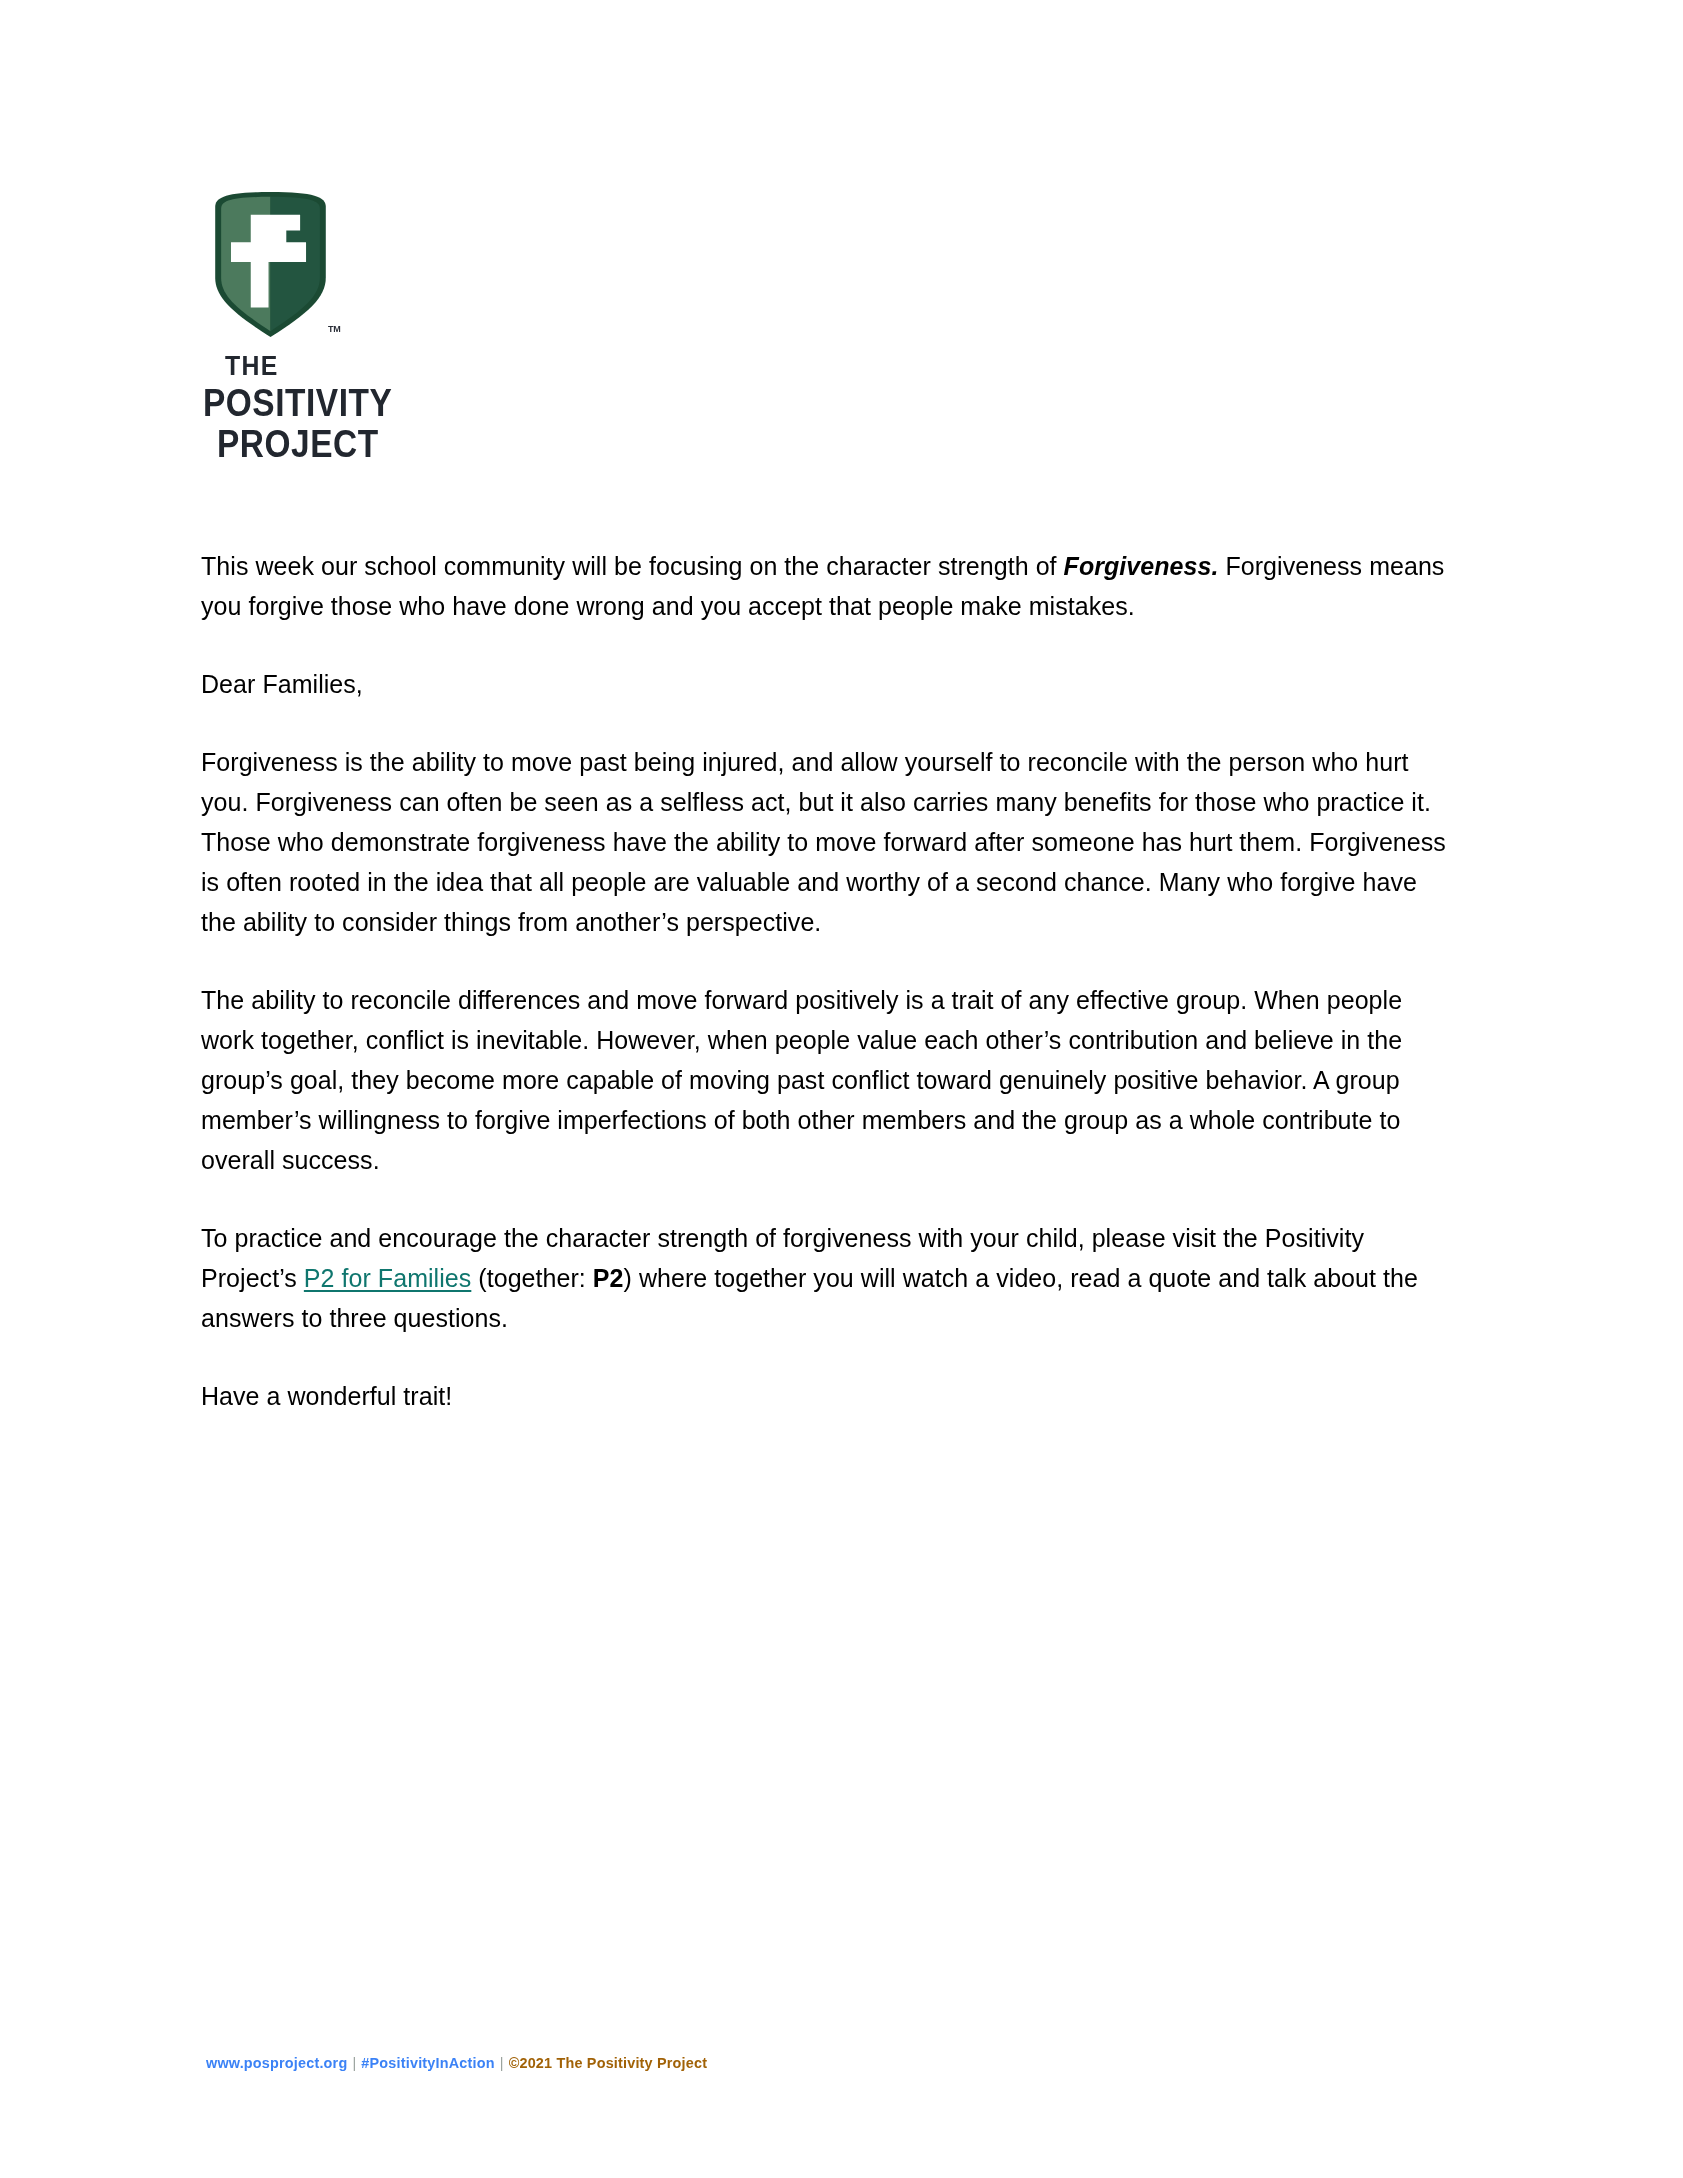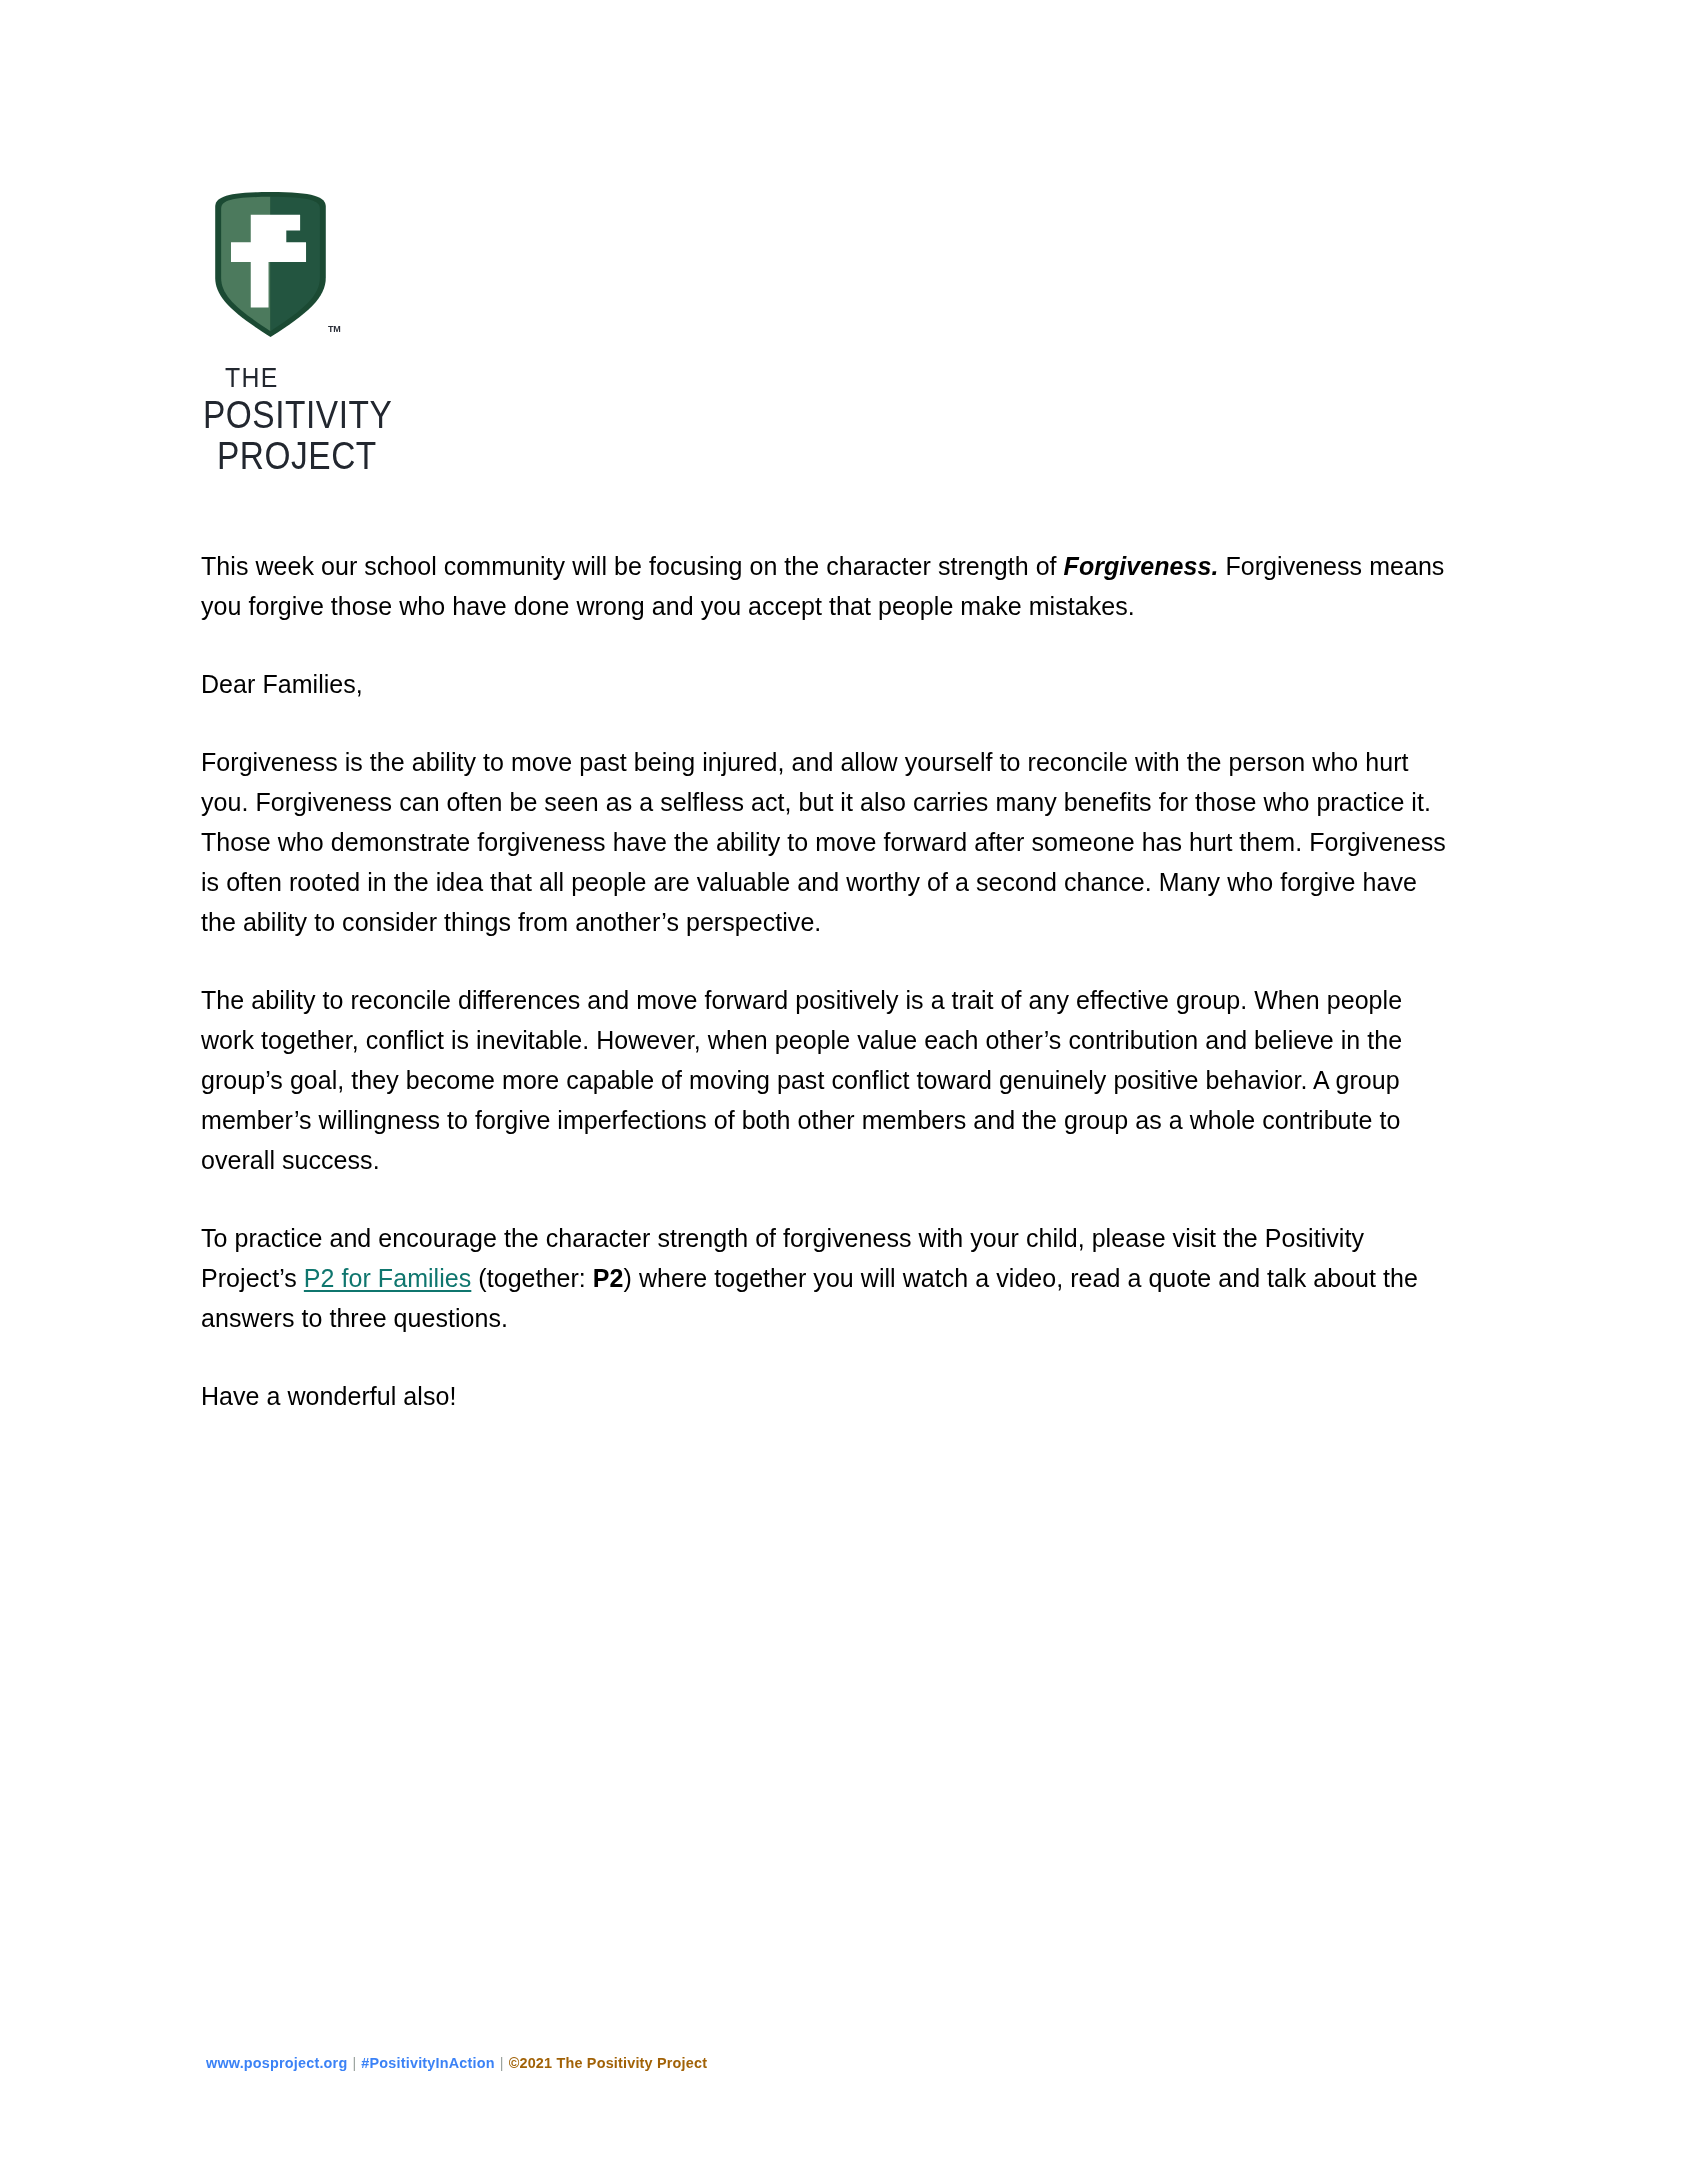--- a/index.html
+++ b/index.html
@@ -41,24 +41,24 @@
     position: absolute;
     left: 119px;
     top: 137px;
     font-size: 9px;
     font-weight: 700;
     color: #2b2f38;
     letter-spacing: -0.3px;
   }
 
   .wordmark {
-    margin-top: 22px;
+    margin-top: 10px;
     color: #22272f;
     font-family: "Liberation Sans", sans-serif;
-    font-weight: 400;
+    font-weight: 700;
     line-height: 1.0;
     letter-spacing: 0.5px;
     text-align: left;
     margin-left: 2px;
   }
   .wm-the {
     font-size: 27px;
     letter-spacing: 1.5px;
     transform: scaleX(0.92);
     transform-origin: left center;
@@ -166,21 +166,21 @@
     <p><span>This week our school community will be focusing on the character strength of </span><span class="bold-italic">Forgiveness.</span><span> Forgiveness means you forgive those who have done wrong and you accept that people make mistakes.</span></p>
 
     <p>Dear Families,</p>
 
     <p>Forgiveness is the ability to move past being injured, and allow yourself to reconcile with the person who hurt you. Forgiveness can often be seen as a selfless act, but it also carries many benefits for those who practice it. Those who demonstrate forgiveness have the ability to move forward after someone has hurt them. Forgiveness is often rooted in the idea that all people are valuable and worthy of a second chance. Many who forgive have the ability to consider things from another’s perspective.</p>
 
     <p>The ability to reconcile differences and move forward positively is a trait of any effective group. When people work together, conflict is inevitable. However, when people value each other’s contribution and believe in the group’s goal, they become more capable of moving past conflict toward genuinely positive behavior. A group member’s willingness to forgive imperfections of both other members and the group as a whole contribute to overall success.</p>
 
     <p><span>To practice and encourage the character strength of forgiveness with your child, please visit the Positivity Project’s </span><a class="inline-link" href="#">P2 for Families</a><span> (together: </span><span class="bold">P2</span><span>) where together you will watch a video, read a quote and talk about the answers to three questions.</span></p>
 
-    <p class="last">Have a wonderful also!</p>
+    <p class="last">Have a wonderful trait!</p>
   </div>
 
   <div class="footer">
     <span class="f-strong">www.posproject.org</span><span class="f-sep">|</span><span class="f-strong">#PositivityInAction</span><span class="f-sep">|</span><span class="f-copy">©2021 The Positivity Project</span>
   </div>
 
 </div>
 
 
 </body></html>

